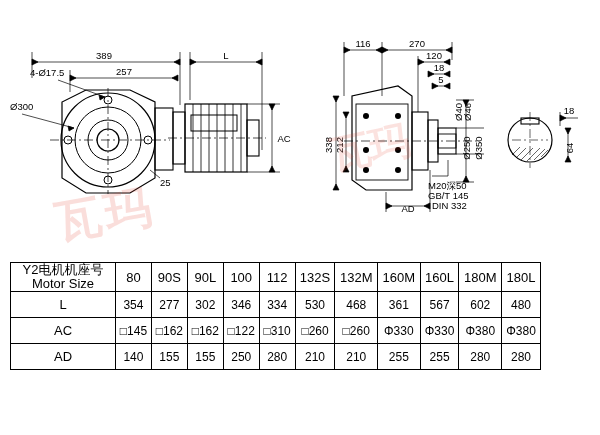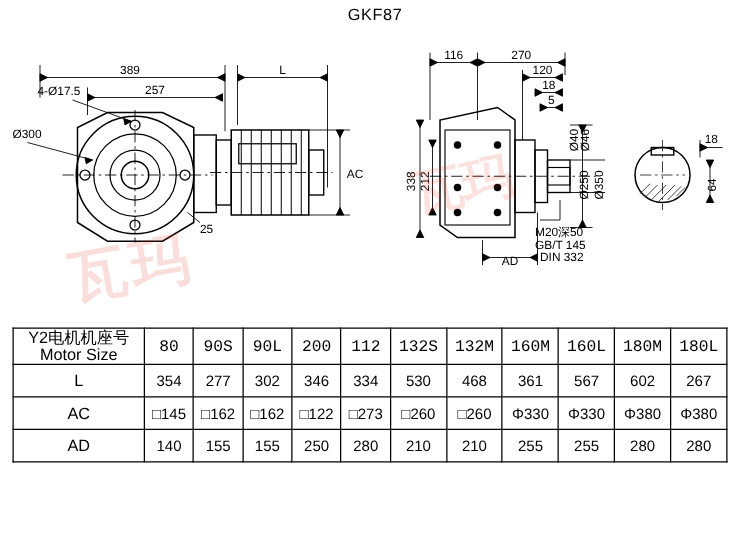--- a/index.html
+++ b/index.html
@@ -40,41 +40,40 @@
     font-size:40px;
     font-weight:bold;
     color:rgba(226,60,40,0.15);
     transform:rotate(-12deg);
     white-space:nowrap;
   }
   
   table{
     position:absolute;
     left:10px;top:262px;
-    width:572px;
+    width:531px;
     border-collapse:collapse;
     font-size:12px;
   }
   td,th{
     border:1.4px solid #000;
     text-align:center;
     height:25px;
     padding:0;
     font-weight:normal;
   }
   td.rowhead{width:104px;font-size:13px;}
-  td.hdr{font-size:13px;font-family:Liberation Mono, monospace;}
+  td.hdr{font-size:13px;}
   .twoline{line-height:1.08;font-size:12.5px;}
 </style>
 </head>
 <body>
 
 <div class="wrap">
 
-  <div class="title">GKF87</div>
 
   <svg width="600" height="262" viewBox="0 0 600 262">
     <g stroke="#000" fill="none" stroke-width="1">
 
       <g stroke-width="0.7">
         <line x1="32" y1="62" x2="180" y2="62"></line>
         <path d="M32,59 L38,62 L32,65 z" fill="#000"></path>
         <path d="M180,59 L174,62 L180,65 z" fill="#000"></path>
         <line x1="32" y1="52" x2="32" y2="78"></line>
         <line x1="180" y1="52" x2="180" y2="105"></line>
@@ -284,50 +283,50 @@
   <table>
     <tbody>
         <tr>
       <td class="rowhead twoline">
         <div>Y2电机机座号</div>
         <div>Motor Size</div>
       </td>
       <td class="hdr">80</td>
       <td class="hdr">90S</td>
       <td class="hdr">90L</td>
-      <td class="hdr">200</td>
+      <td class="hdr">100</td>
       <td class="hdr">112</td>
       <td class="hdr">132S</td>
       <td class="hdr">132M</td>
       <td class="hdr">160M</td>
       <td class="hdr">160L</td>
       <td class="hdr">180M</td>
       <td class="hdr">180L</td>
     </tr>
     <tr>
       <td class="rowhead">L</td>
       <td>354</td>
       <td>277</td>
       <td>302</td>
       <td>346</td>
       <td>334</td>
       <td>530</td>
       <td>468</td>
       <td>361</td>
       <td>567</td>
       <td>602</td>
-      <td>267</td>
+      <td>480</td>
     </tr>
     <tr>
       <td class="rowhead">AC</td>
       <td>□145</td>
       <td>□162</td>
       <td>□162</td>
       <td>□122</td>
-      <td>□273</td>
+      <td>□310</td>
       <td>□260</td>
       <td>□260</td>
       <td>Φ330</td>
       <td>Φ330</td>
       <td>Φ380</td>
       <td>Φ380</td>
     </tr>
     <tr>
       <td class="rowhead">AD</td>
       <td>140</td>

